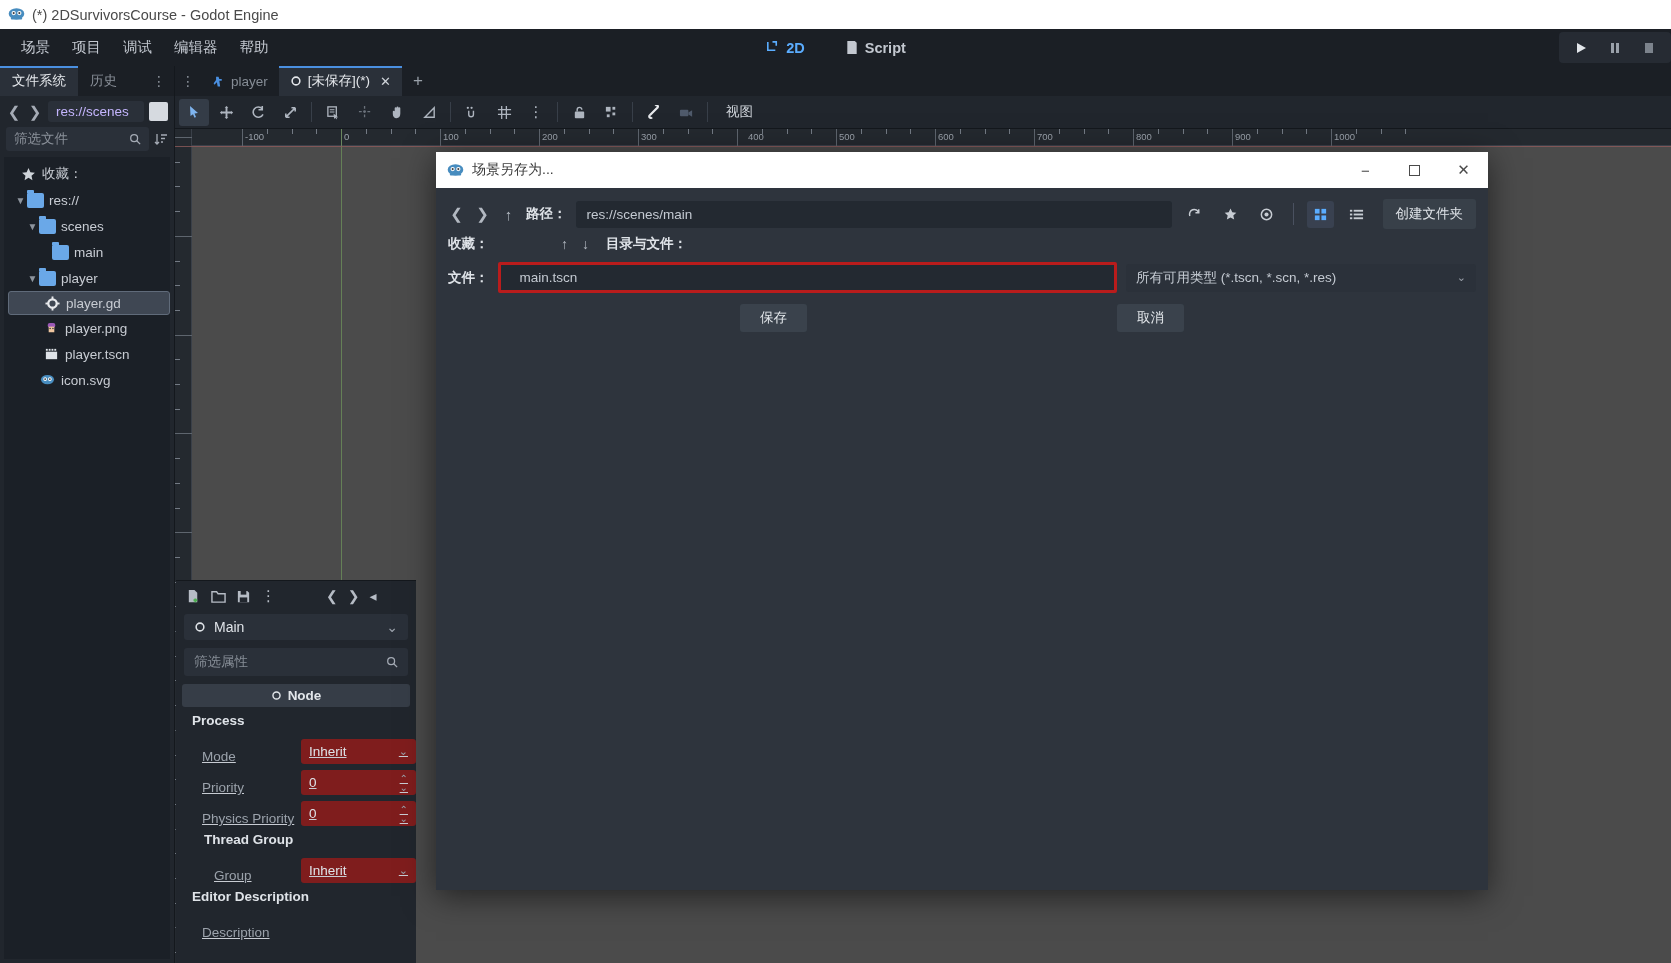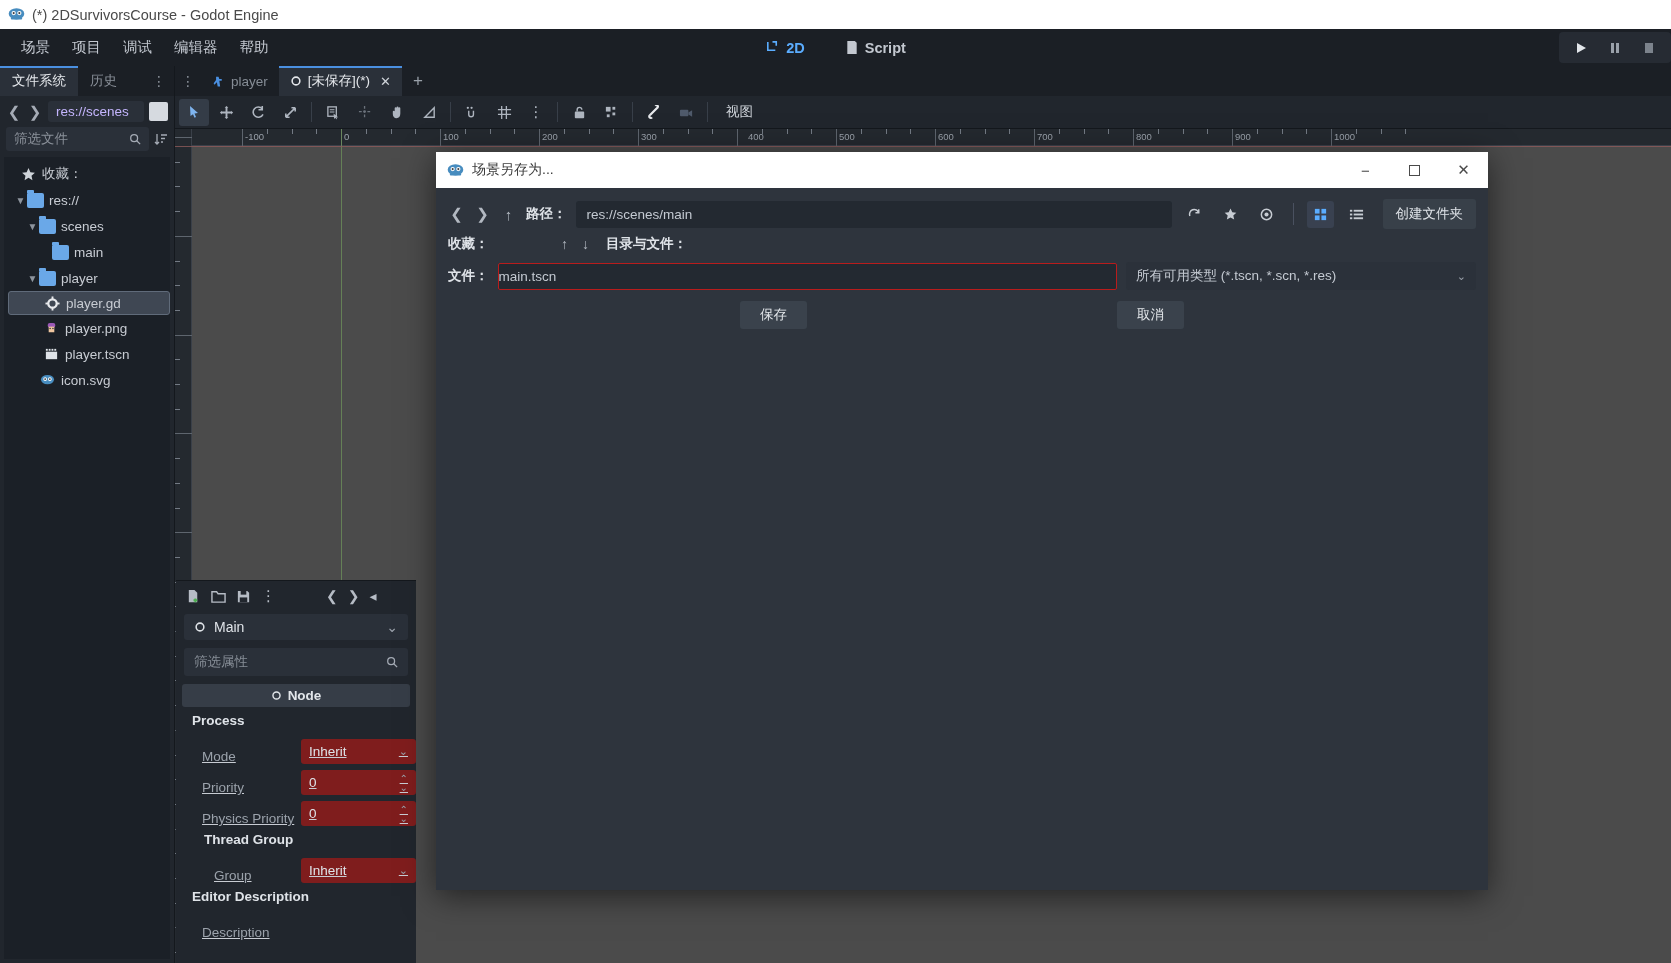--- a/index.html
+++ b/index.html
@@ -133,22 +133,22 @@
   .dlgheads{ display:flex; padding:0 12px; gap:0; align-items:center;}
   .dlgheads .h{ font-weight:bold; color:#dfe3e8; font-size:13.5px;}
   .sortbtn{ color:#b2b8c1; font-size:14px; padding:0 7px;}
   #dlgbody{ display:flex; flex:1; padding:0 12px 6px 12px; gap:10px; min-height:0;}
   .favcol{ width:148px; display:flex; flex-direction:column; }
   .listbox{ background:#232931; flex:1; }
   .reclbl{ font-weight:bold; color:#dfe3e8; font-size:13.5px; padding:8px 0 6px 0;}
   .filesbox{ flex:1; background:#1f242b; border:2px solid #5badff; }
   .filerow{ display:flex; align-items:center; gap:9px; padding:9px 12px 2px 12px;}
   .filerow .lbl{ font-weight:bold; color:#dfe3e8; font-size:13.5px;}
-  .filerow .fin{ flex:1; background:#232931; border:1px solid #b91c1c; border-radius:2px;
-    padding:5px 0; font-size:13.5px; color:#c4cad2;}
+  .filerow .fin{ flex:1; background:#232931; border:3px solid #b91c1c; border-radius:2px;
+    padding:5px 19px; font-size:13.5px; color:#c4cad2;}
   .filerow .sel{ width:350px; background:#2b313a; border-radius:3px; padding:5px 10px;
     font-size:13.5px; color:#c4cad2; display:flex; align-items:center;}
   .filerow .sel .chev{ margin-left:auto; color:#9aa1aa; font-size:11px;}
   #dlgbtns{ display:flex; justify-content:center; gap:310px; padding:9px 0 14px 0;}
   .dbtn{ background:#3a424c; border-radius:3px; padding:5px 20px; font-size:13.5px; color:#e2e6ea;}
 </style>
 </head>
 <body>
 
 <div id="titlebar">

